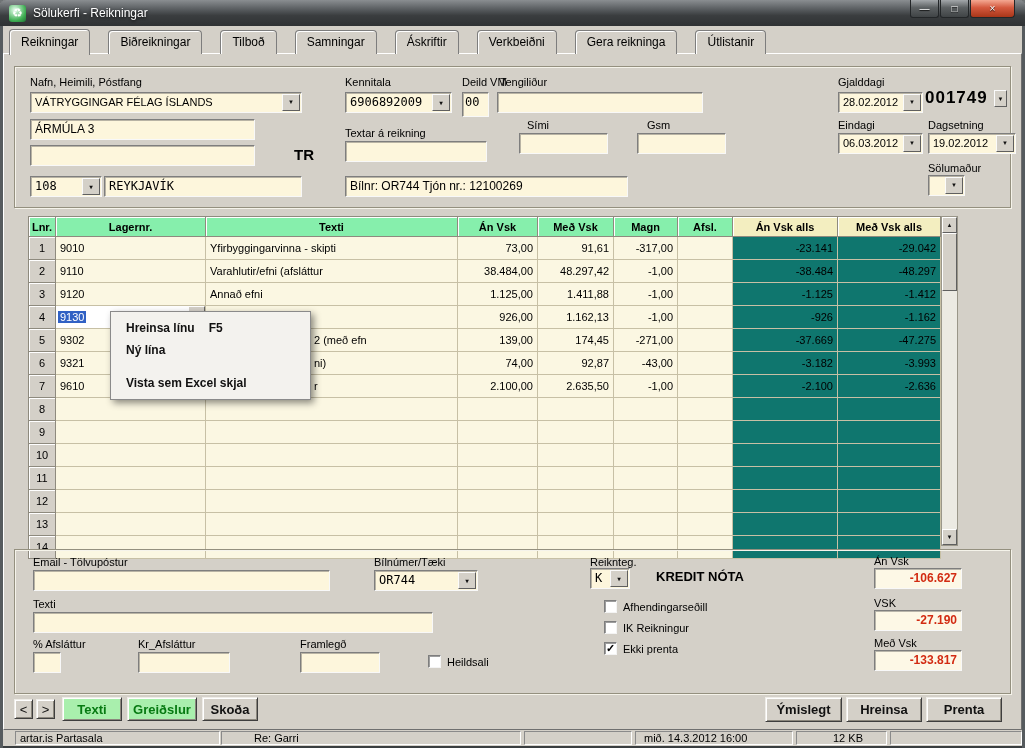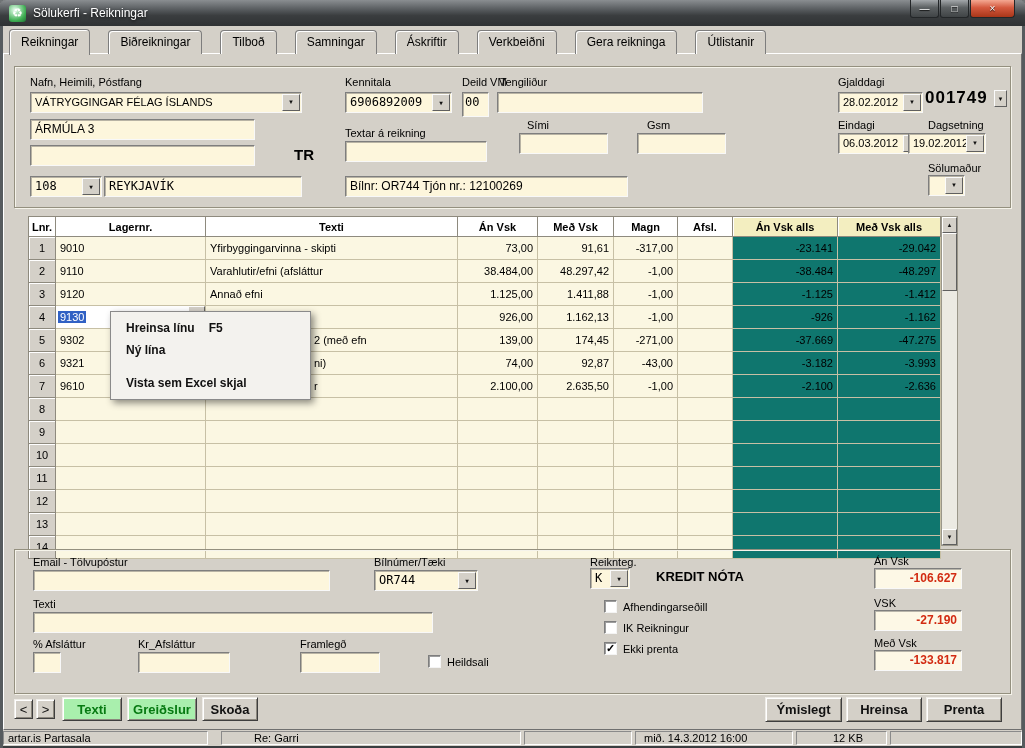--- a/index.html
+++ b/index.html
@@ -47,21 +47,21 @@
   .checkbox-row{position:absolute;display:flex;align-items:flex-end;font-size:11px}
   .cb-box{width:13px;height:13px;margin-right:6px;background:#fff;box-sizing:border-box;text-align:center;line-height:11px;
           font-size:11px;font-weight:bold;color:#000;border:1px solid;border-color:#7e7e7e #f4f4f4 #f4f4f4 #7e7e7e;
           box-shadow:inset 1px 1px 0 rgba(60,60,60,.5)}
   .total{background:#fdf8e6;color:#d22b12;font-weight:bold;text-align:right;font-size:12px}
   .big-number{position:absolute;font-size:17px;font-weight:bold;letter-spacing:1px;color:#000}
   .tr-label{position:absolute;font-size:15px;font-weight:bold}
   .kredit{position:absolute;font-size:13px;font-weight:bold}
   
   .invoice-table{position:absolute;left:28px;top:216px;border-collapse:collapse;table-layout:fixed}
-  .invoice-table th{height:19px;background:#ffffff;border:1px solid #8e8a7e;box-shadow:inset 1px 1px 0 #fff;
+  .invoice-table th{height:19px;background:#86efac;border:1px solid #8e8a7e;box-shadow:inset 1px 1px 0 #fff;
                     font-size:11px;font-weight:bold;padding:0 2px;overflow:hidden;white-space:nowrap}
   .invoice-table th.hdr-tot{background:#f3eec0}
   .invoice-table td{height:22px;border:1px solid #c7c0a5;background:#fbf7e2;font-size:11px;padding:0 4px;
                     overflow:hidden;white-space:nowrap;color:#000}
   .invoice-table td.col0{background:#d4d0c8;border:1px solid #8e8a7e;box-shadow:inset 1px 1px 0 #fff;text-align:center;padding:0 2px}
   .invoice-table td.tot{background:#0f766e;text-align:right}
   .invoice-table td.col3,.invoice-table td.col4,.invoice-table td.col5,.invoice-table td.col6{text-align:right}
   .invoice-table td.obscured{padding-left:108px}
   td.edit-cell{background:#fff;position:relative;padding:0 17px 0 2px}
   .edit-sel{background:#3161c4;color:#fff;padding:0 2px}
@@ -173,21 +173,21 @@
   </div>
   <div class="big-number" style="left:925px;top:88px">001749</div>
   <div class="dd-btn" style="left:994px;top:90px;width:13px;height:17px">▼</div>
 
   <div class="label" style="left:838px;top:119px">Eindagi</div>
   <div class="field combo" style="left:838px;top:133px;width:85px;height:21px;font-size:11px">
     <span class="val">06.03.2012</span>
     <span class="arrow-btn">▼</span>
   </div>
   <div class="label" style="left:928px;top:119px">Dagsetning</div>
-  <div class="field combo" style="left:908px;top:133px;width:78px;height:21px;font-size:11px">
+  <div class="field combo" style="left:928px;top:133px;width:88px;height:21px;font-size:11px">
     <span class="val">19.02.2012</span>
     <span class="arrow-btn">▼</span>
   </div>
   <div class="label" style="left:928px;top:162px">Sölumaður</div>
   <div class="field combo" style="left:928px;top:175px;width:37px;height:21px">
     <span class="val"></span>
     <span class="arrow-btn">▼</span>
   </div>
 
   <table class="invoice-table">
@@ -464,21 +464,21 @@
   <div class="btn" style="left:14px;top:699px;width:19px;height:20px">&lt;</div>
   <div class="btn" style="left:36px;top:699px;width:19px;height:20px">&gt;</div>
   <div class="btn btn-green" style="left:62px;top:697px;width:60px;height:24px">Texti</div>
   <div class="btn btn-green" style="left:127px;top:697px;width:70px;height:24px">Greiðslur</div>
   <div class="btn btn-bold" style="left:202px;top:697px;width:56px;height:24px">Skoða</div>
   <div class="btn btn-bold" style="left:765px;top:697px;width:77px;height:25px">Ýmislegt</div>
   <div class="btn btn-bold" style="left:846px;top:697px;width:76px;height:25px">Hreinsa</div>
   <div class="btn btn-bold" style="left:926px;top:697px;width:76px;height:25px">Prenta</div>
 
   <div class="statusbar">
-    <div class="status-panel" style="left:0;width:205px">artar.is Partasala</div>
+    <div class="status-panel" style="left:12px;width:205px">artar.is Partasala</div>
     <div class="status-panel" style="left:218px;width:300px;padding-left:32px">Re: Garri</div>
     <div class="status-panel" style="left:521px;width:108px"></div>
     <div class="status-panel" style="left:632px;width:158px;padding-left:8px">mið. 14.3.2012 16:00</div>
     <div class="status-panel" style="left:793px;width:91px;padding-left:36px">12 KB</div>
     <div class="status-panel" style="left:887px;width:132px"></div>
   </div>
 
 </div>
 
 </body></html>

